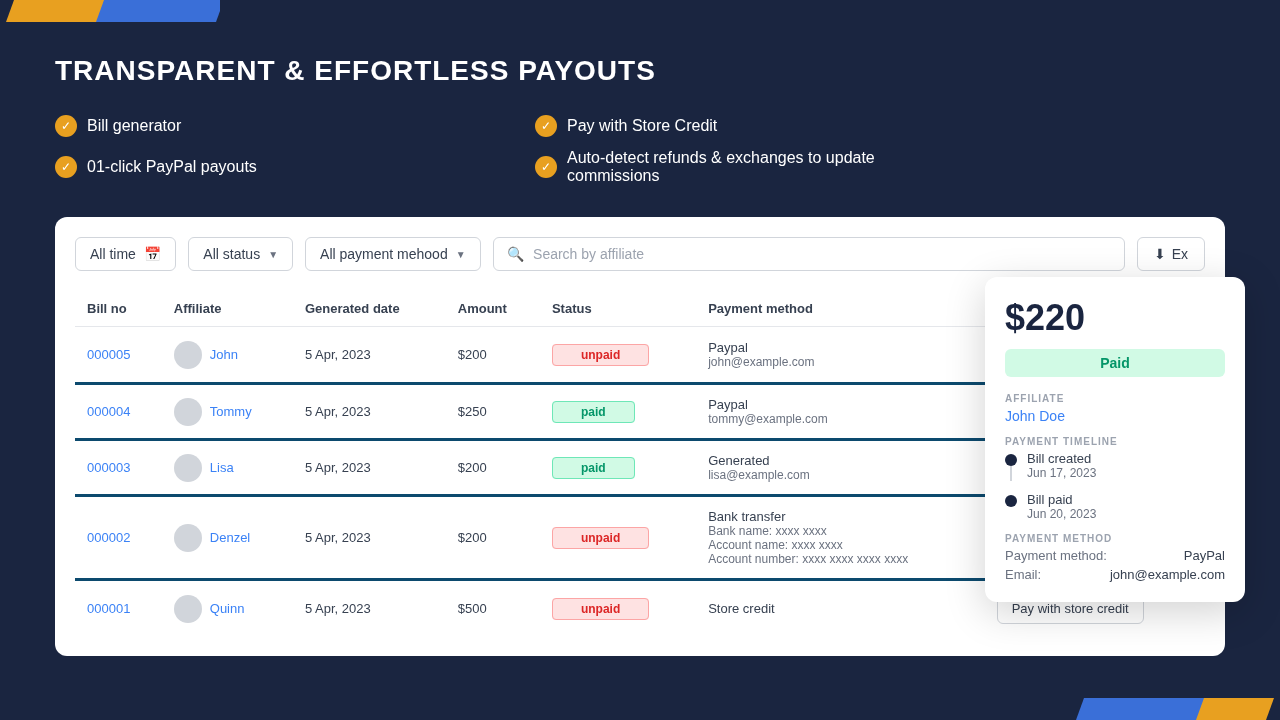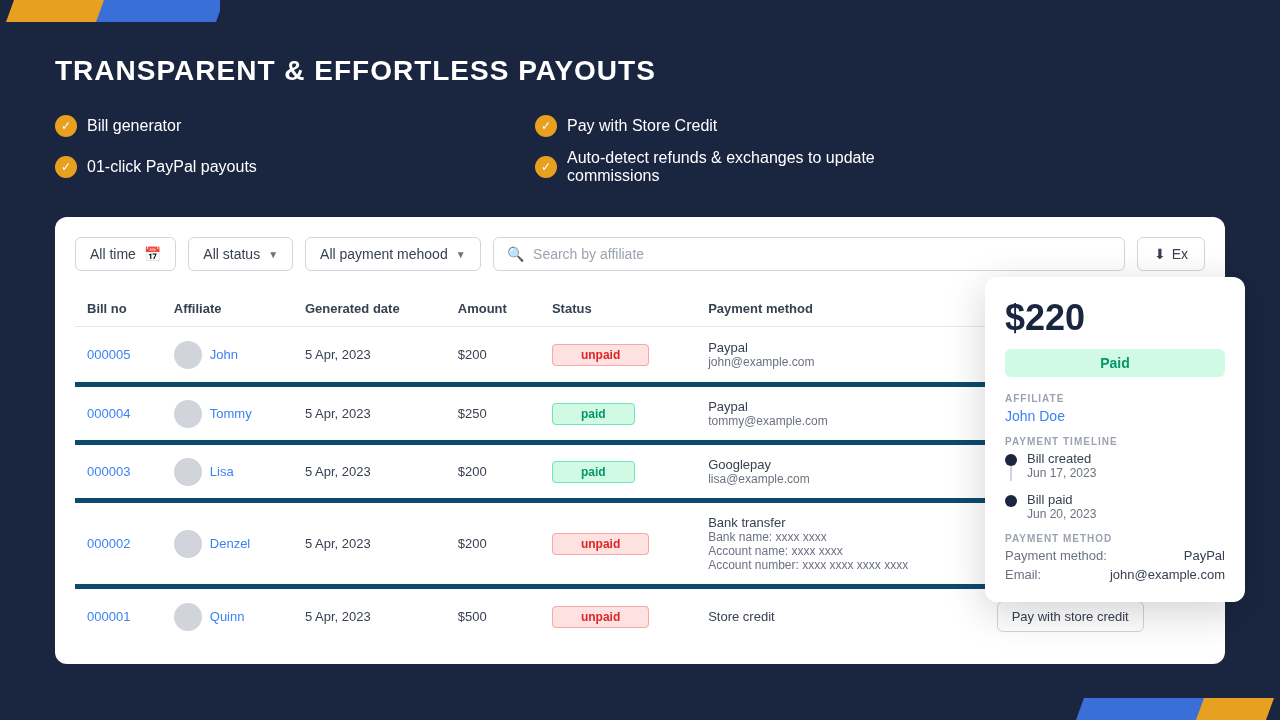--- a/index.html
+++ b/index.html
@@ -185,21 +185,21 @@
     }
 
     td {
       padding: 12px 12px;
       font-size: 13px;
       color: #374151;
       vertical-align: middle;
     }
 
     tr:not(:last-child) td {
-      border-bottom: 5px solid #0c4a6e;
+      border-bottom: 3px solid #0c4a6e;
     }
 
     .bill-link {
       color: #3b82f6;
       text-decoration: none;
       font-weight: 500;
     }
 
     .affiliate-cell {
       display: flex;
@@ -510,21 +510,21 @@
               <div class="affiliate-cell">
     <div class="avatar"></div>
     <span class="affiliate-name">Lisa</span>
   </div>
             </td>
             <td>5 Apr, 2023</td>
             <td>$200</td>
             <td><span class="status-badge status-paid">paid</span></td>
             <td>
               <div class="payment-method-cell">
-    <div class="method-name">Googlepay</div>
+    <div class="method-name">Generated</div>
                 <div class="method-detail">lisa@example.com</div>
               </div>
             </td>
             <td></td>
           </tr>
           <tr>
             <td><a href="#" class="bill-link">000002</a></td>
             <td>
               <div class="affiliate-cell">
     <div class="avatar"></div>

